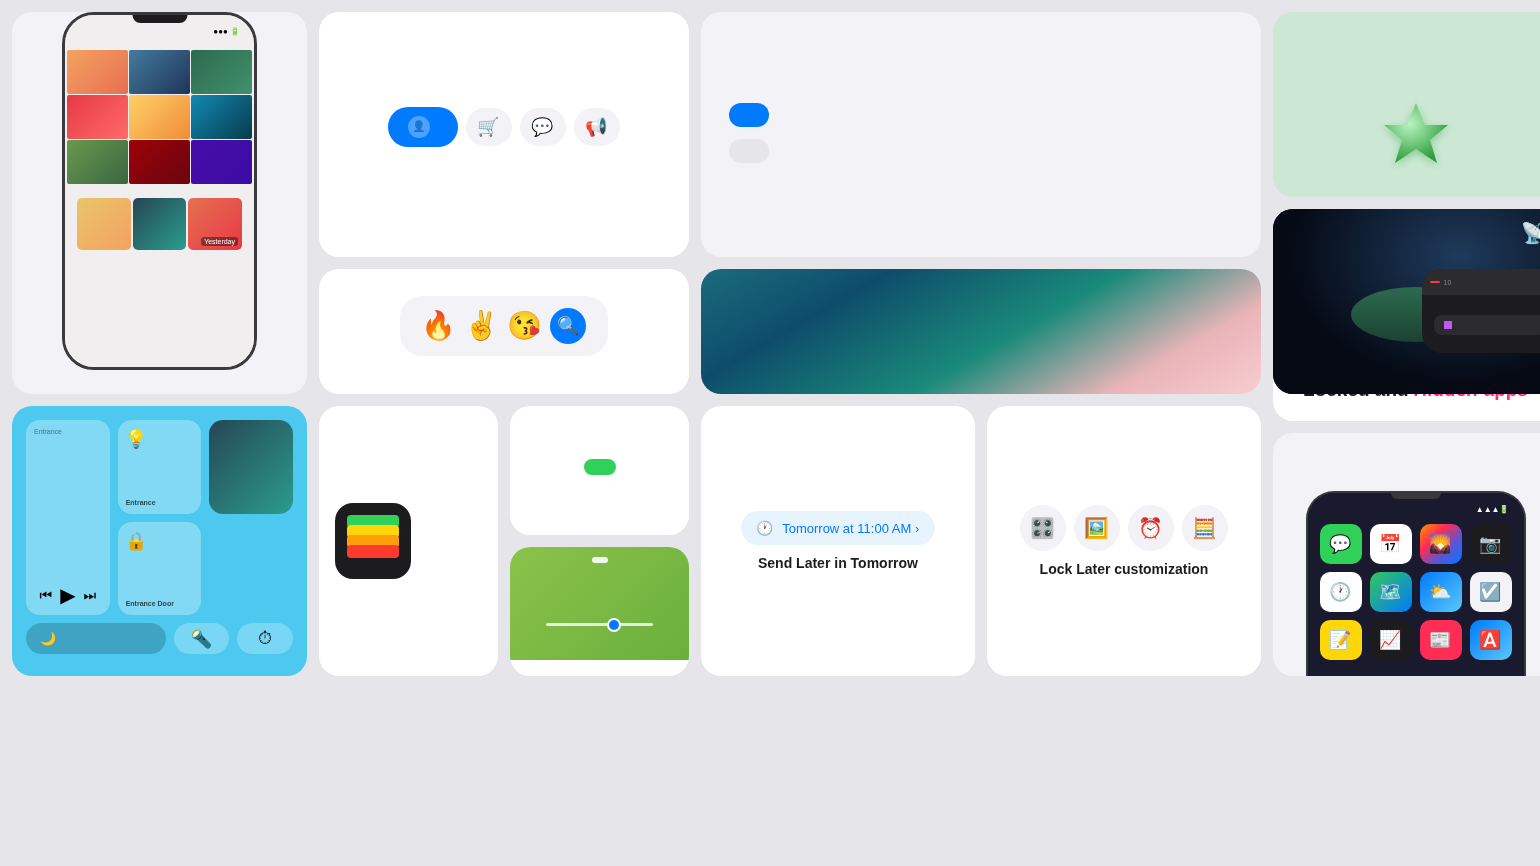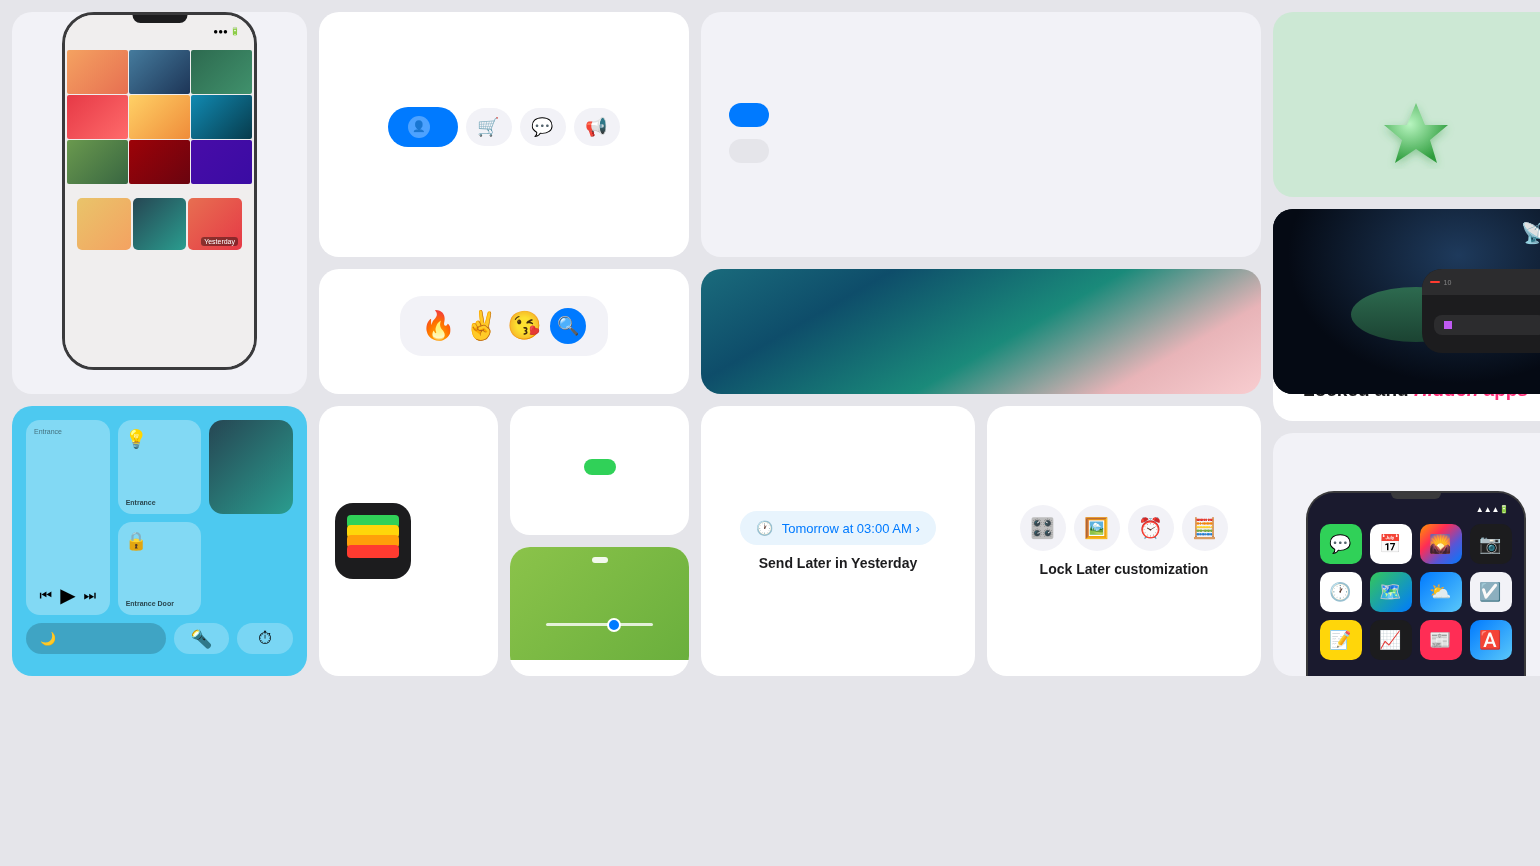--- a/index.html
+++ b/index.html
@@ -286,23 +286,23 @@
           </div>
         </div>
       </div>
     </div>
   </div>
 
 <div style="grid-area: 3 / 3; display: grid; grid-template-columns: 1fr 1fr; gap: 12px;">
     <div style="background:white;border-radius:20px;display:flex;flex-direction:column;align-items:center;justify-content:center;gap:10px;padding:16px;">
       <div style="background:#e8f4fd;border-radius:20px;padding:9px 16px;display:flex;align-items:center;gap:8px;">
         <span style="font-size:14px;">🕐</span>
-        <span style="font-size:13px;color:#007aff;font-weight:500;">Tomorrow at 03:00 AM ›</span>
-      </div>
-      <div style="font-size:14px;font-weight:600;color:#1c1c1e;text-align:center;">Send Later in Yesterday</div>
+        <span style="font-size:13px;color:#007aff;font-weight:500;">Tomorrow at 11:00 AM ›</span>
+      </div>
+      <div style="font-size:14px;font-weight:600;color:#1c1c1e;text-align:center;">Send Later in Tomorrow</div>
     </div>
     <div style="background:white;border-radius:20px;display:flex;flex-direction:column;align-items:center;justify-content:center;gap:10px;padding:16px;">
       <div style="display:flex;gap:8px;align-items:center;">
         <div style="width:46px;height:46px;background:#f2f2f7;border-radius:50%;display:flex;align-items:center;justify-content:center;font-size:20px;">🎛️</div>
         <div style="width:46px;height:46px;background:#f2f2f7;border-radius:50%;display:flex;align-items:center;justify-content:center;font-size:20px;">🖼️</div>
         <div style="width:46px;height:46px;background:#f2f2f7;border-radius:50%;display:flex;align-items:center;justify-content:center;font-size:20px;">⏰</div>
         <div style="width:46px;height:46px;background:#f2f2f7;border-radius:50%;display:flex;align-items:center;justify-content:center;font-size:20px;">🧮</div>
       </div>
       <div style="font-size:14px;font-weight:600;color:#1c1c1e;">Lock Later customization</div>
     </div>

